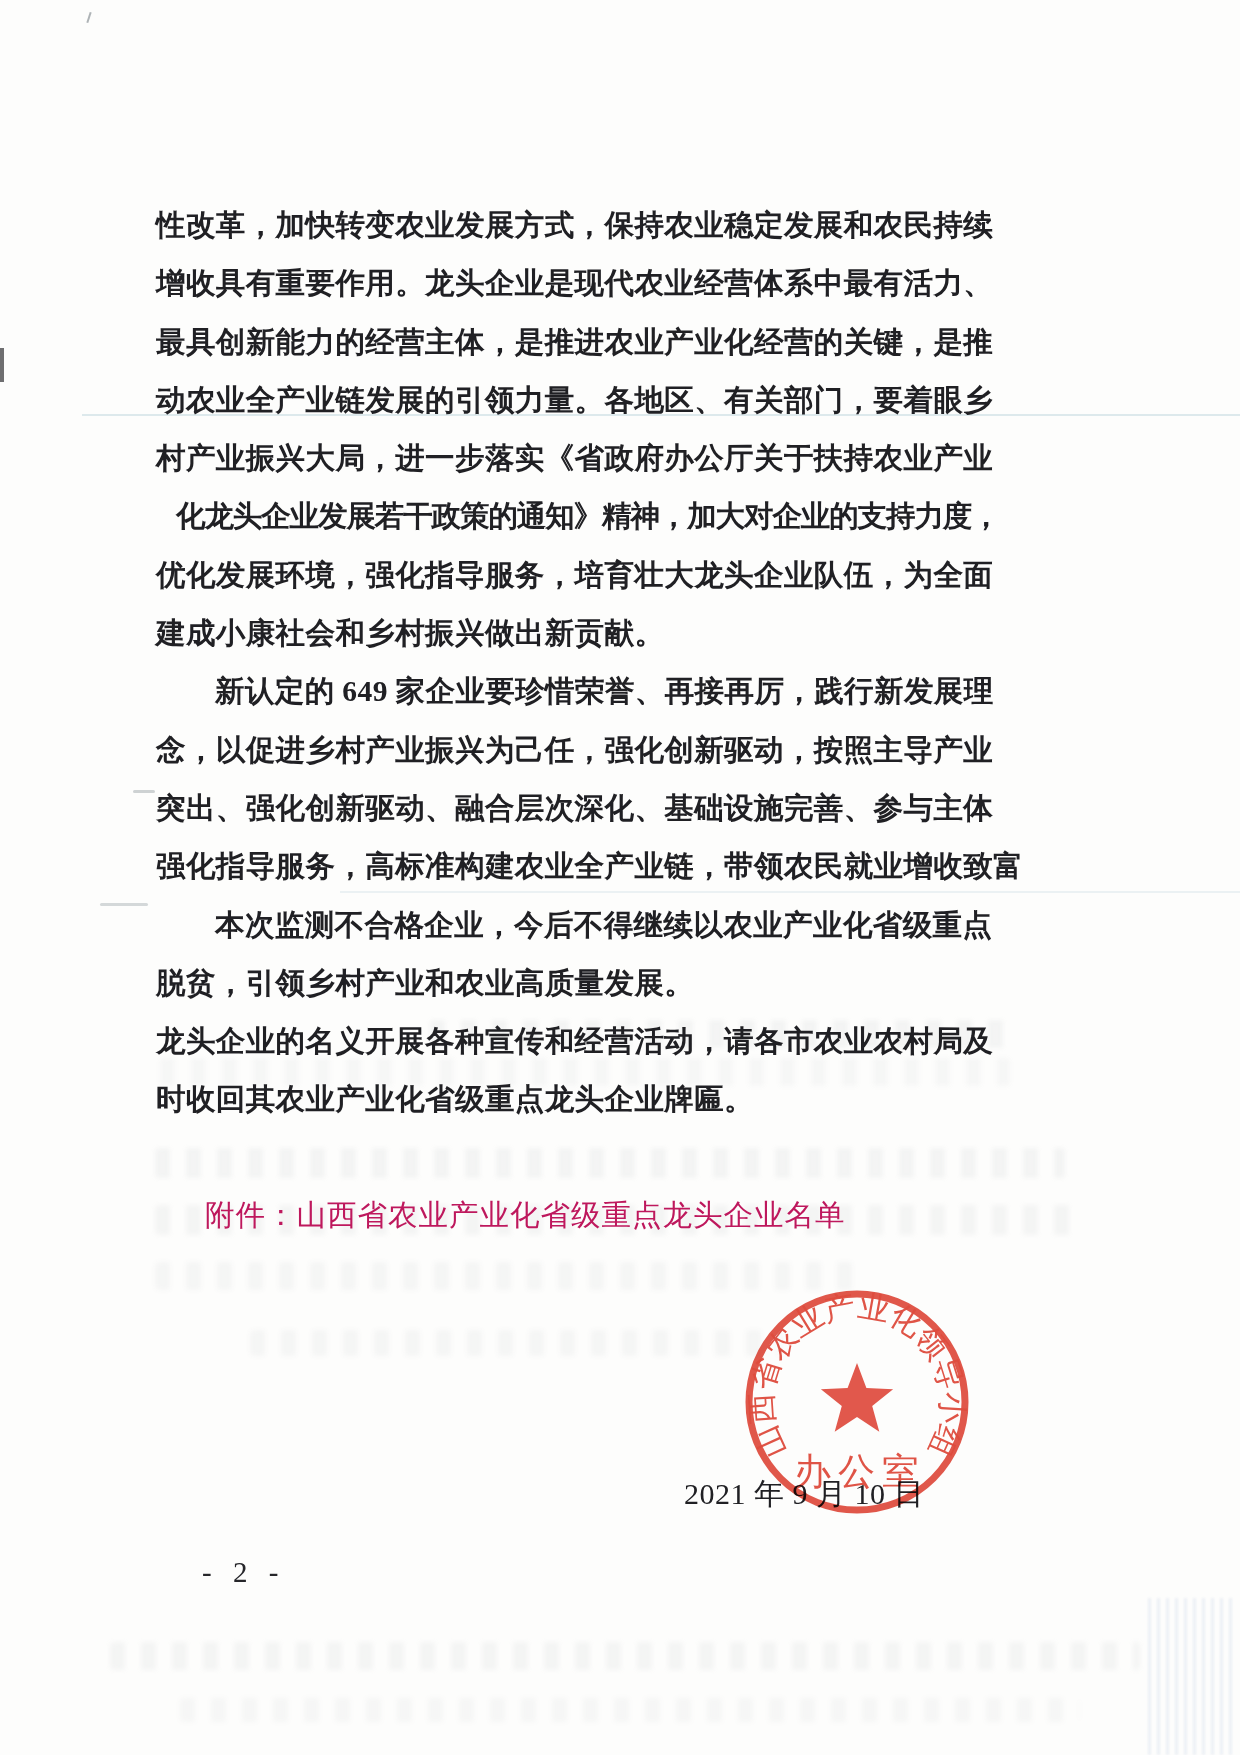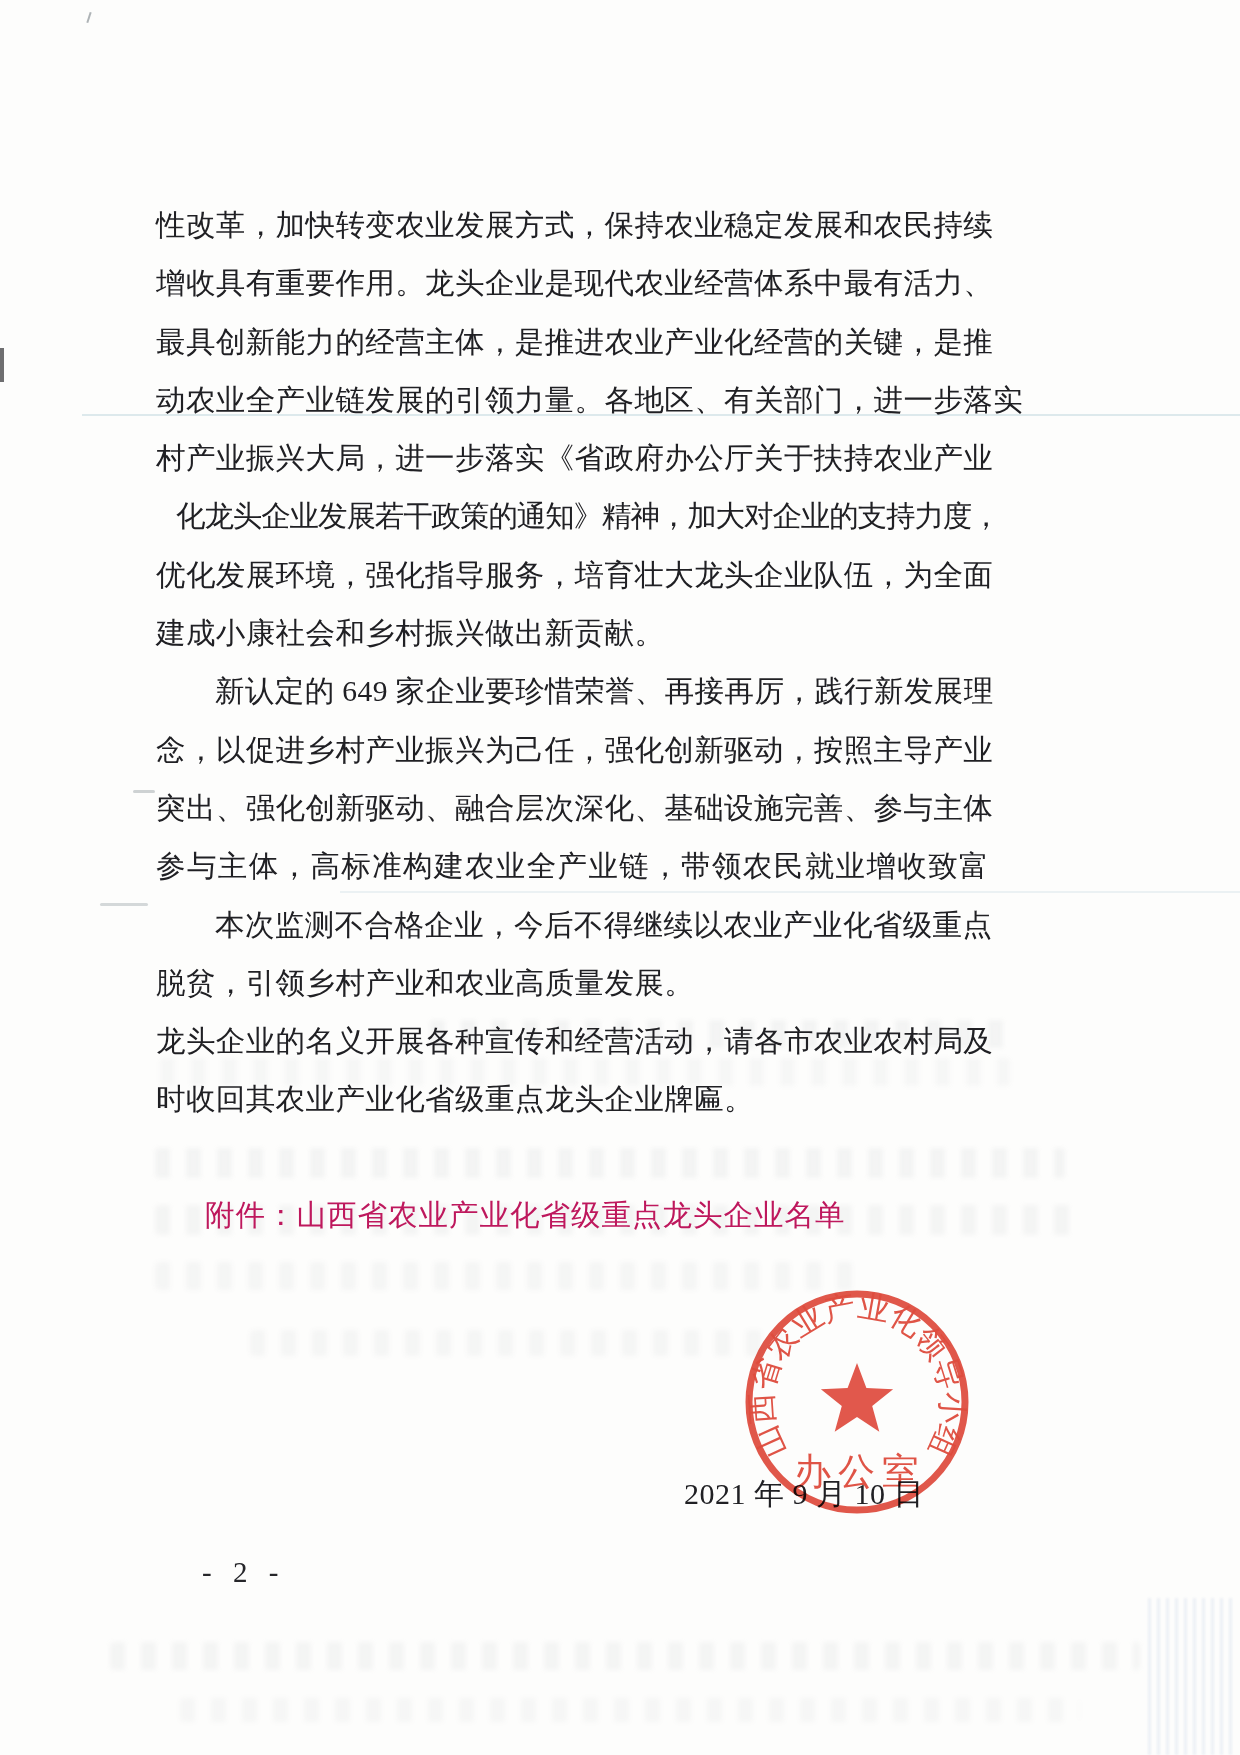--- a/index.html
+++ b/index.html
@@ -12,20 +12,21 @@
   
   .body-text{
     position:absolute;left:156px;top:196px;width:833px;
     font-size:29.5px;line-height:58.3px;color:#202024;
     letter-spacing:0.4px;
   }
   .line{
     white-space:nowrap;
     text-align:justify;text-align-last:justify;
     height:58.3px;
+    font-weight:bold;
   }
   .line.end{text-align-last:left;}
   .line.indent{text-indent:59px;}
   .line.squeeze{letter-spacing:-1.1px;margin-left:20px;}
   
   .attachment{
     position:absolute;left:156px;top:1186px;width:900px;
     font-size:29.5px;line-height:58.3px;color:#be185d;
     text-indent:49px;letter-spacing:1px;white-space:nowrap;
   }
@@ -94,29 +95,29 @@
   <div class="ghost g5"></div>
   <div class="ghost g6"></div>
   <div class="ghost g7"></div>
   <div class="ghost g8"></div>
   <div class="streaks"></div>
 
   <div class="body-text">
     <div class="line">性改革，加快转变农业发展方式，保持农业稳定发展和农民持续</div>
     <div class="line">增收具有重要作用。龙头企业是现代农业经营体系中最有活力、</div>
     <div class="line">最具创新能力的经营主体，是推进农业产业化经营的关键，是推</div>
-    <div class="line">动农业全产业链发展的引领力量。各地区、有关部门，进一步落实</div>
+    <div class="line">动农业全产业链发展的引领力量。各地区、有关部门，要着眼乡</div>
     <div class="line">村产业振兴大局，进一步落实《省政府办公厅关于扶持农业产业</div>
     <div class="line squeeze">化龙头企业发展若干政策的通知》精神，加大对企业的支持力度，</div>
     <div class="line">优化发展环境，强化指导服务，培育壮大龙头企业队伍，为全面</div>
     <div class="line end">建成小康社会和乡村振兴做出新贡献。</div>
     <div class="line indent">新认定的 649 家企业要珍惜荣誉、再接再厉，践行新发展理</div>
     <div class="line">念，以促进乡村产业振兴为己任，强化创新驱动，按照主导产业</div>
     <div class="line">突出、强化创新驱动、融合层次深化、基础设施完善、参与主体</div>
-    <div class="line">参与主体，高标准构建农业全产业链，带领农民就业增收致富</div>
+    <div class="line">强化指导服务，高标准构建农业全产业链，带领农民就业增收致富</div>
     <div class="line indent">本次监测不合格企业，今后不得继续以农业产业化省级重点</div>
     <div class="line end">脱贫，引领乡村产业和农业高质量发展。</div>
     <div class="line">龙头企业的名义开展各种宣传和经营活动，请各市农业农村局及</div>
     <div class="line end">时收回其农业产业化省级重点龙头企业牌匾。</div>
   </div>
 
   <div class="attachment">附件：山西省农业产业化省级重点龙头企业名单</div>
 
   <div class="date">2021 年 9 月 10 日</div>
 

